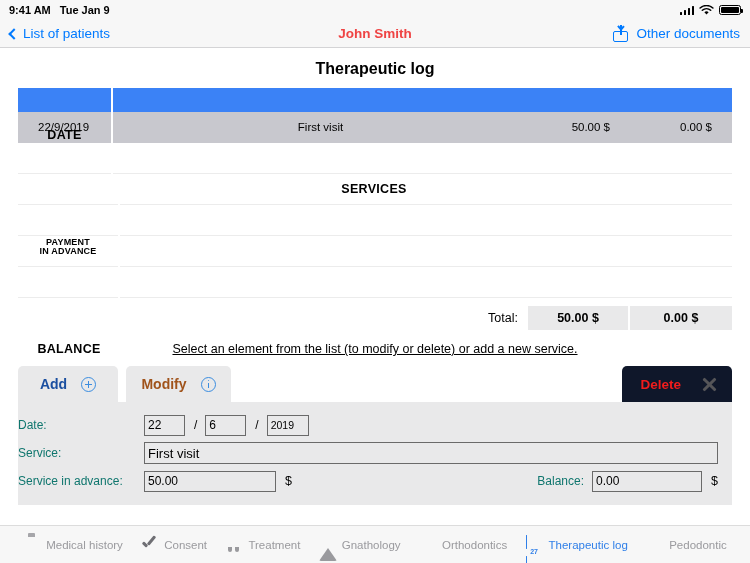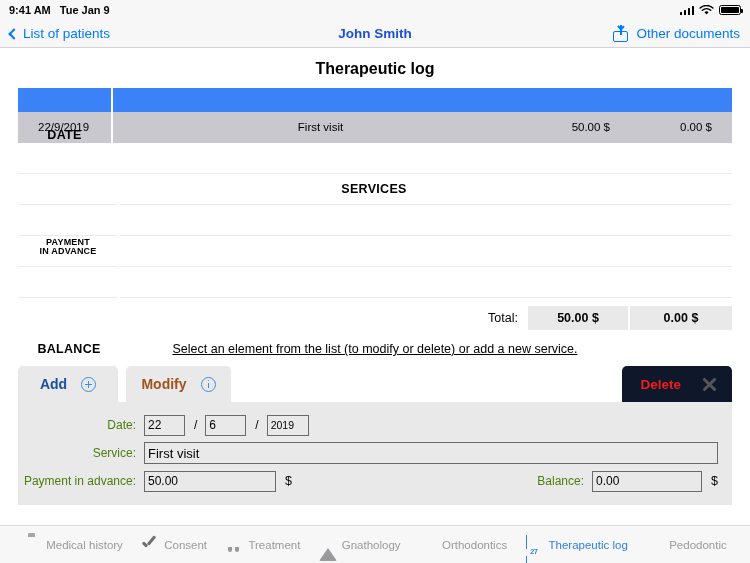--- a/index.html
+++ b/index.html
@@ -90,21 +90,21 @@
     border-bottom: 2px solid #007aff;
     transform: rotate(45deg);
     margin-right: 1px;
   }
   .nav-title {
     position: absolute;
     left: 0; right: 0;
     text-align: center;
     font-size: 13.5px;
     font-weight: bold;
-    color: #1d4ed8;
+    color: #ef4444;
     pointer-events: none;
   }
   .nav-right {
     margin-left: auto;
     display: flex;
     align-items: center;
     gap: 8px;
     z-index: 2;
   }
   .share-icon {
@@ -318,22 +318,22 @@
     padding: 9px 0 10px;
   }
   .form-row {
     display: flex;
     align-items: center;
     height: 28px;
     padding: 0 14px 0 0;
   }
   .form-label {
     font-size: 12px;
-    text-align: right;
-    color: #4d7c0f;
+    text-align: left;
+    color: #0f766e;
   }
   .lbl-date { width: 118px; }
   .lbl-serv { width: 118px; }
   .lbl-pay  { width: 118px; }
 
   .fld {
     background: #e9e9ea;
     border: 1px solid #6a6a6a;
     height: 21px;
     font-family: "Liberation Sans", sans-serif;
@@ -607,21 +607,21 @@
         <span class="slash">/</span>
         <input class="fld fld-year" value="2019" style="">
       </div>
 
       <div class="form-row">
         <span class="form-label lbl-serv">Service:</span>
         <input class="fld fld-service" value="First visit" style="">
       </div>
 
       <div class="form-row">
-        <span class="form-label lbl-pay">Payment in advance:</span>
+        <span class="form-label lbl-pay">Service in advance:</span>
         <input class="fld fld-pay" value="50.00" style="">
         <span class="dollar">$</span>
         <span class="form-label lbl-bal">Balance:</span>
         <input class="fld fld-bal" value="0.00" style="">
         <span class="dollar">$</span>
       </div>
     </div>
   </div>
 
   <div class="tabbar">

